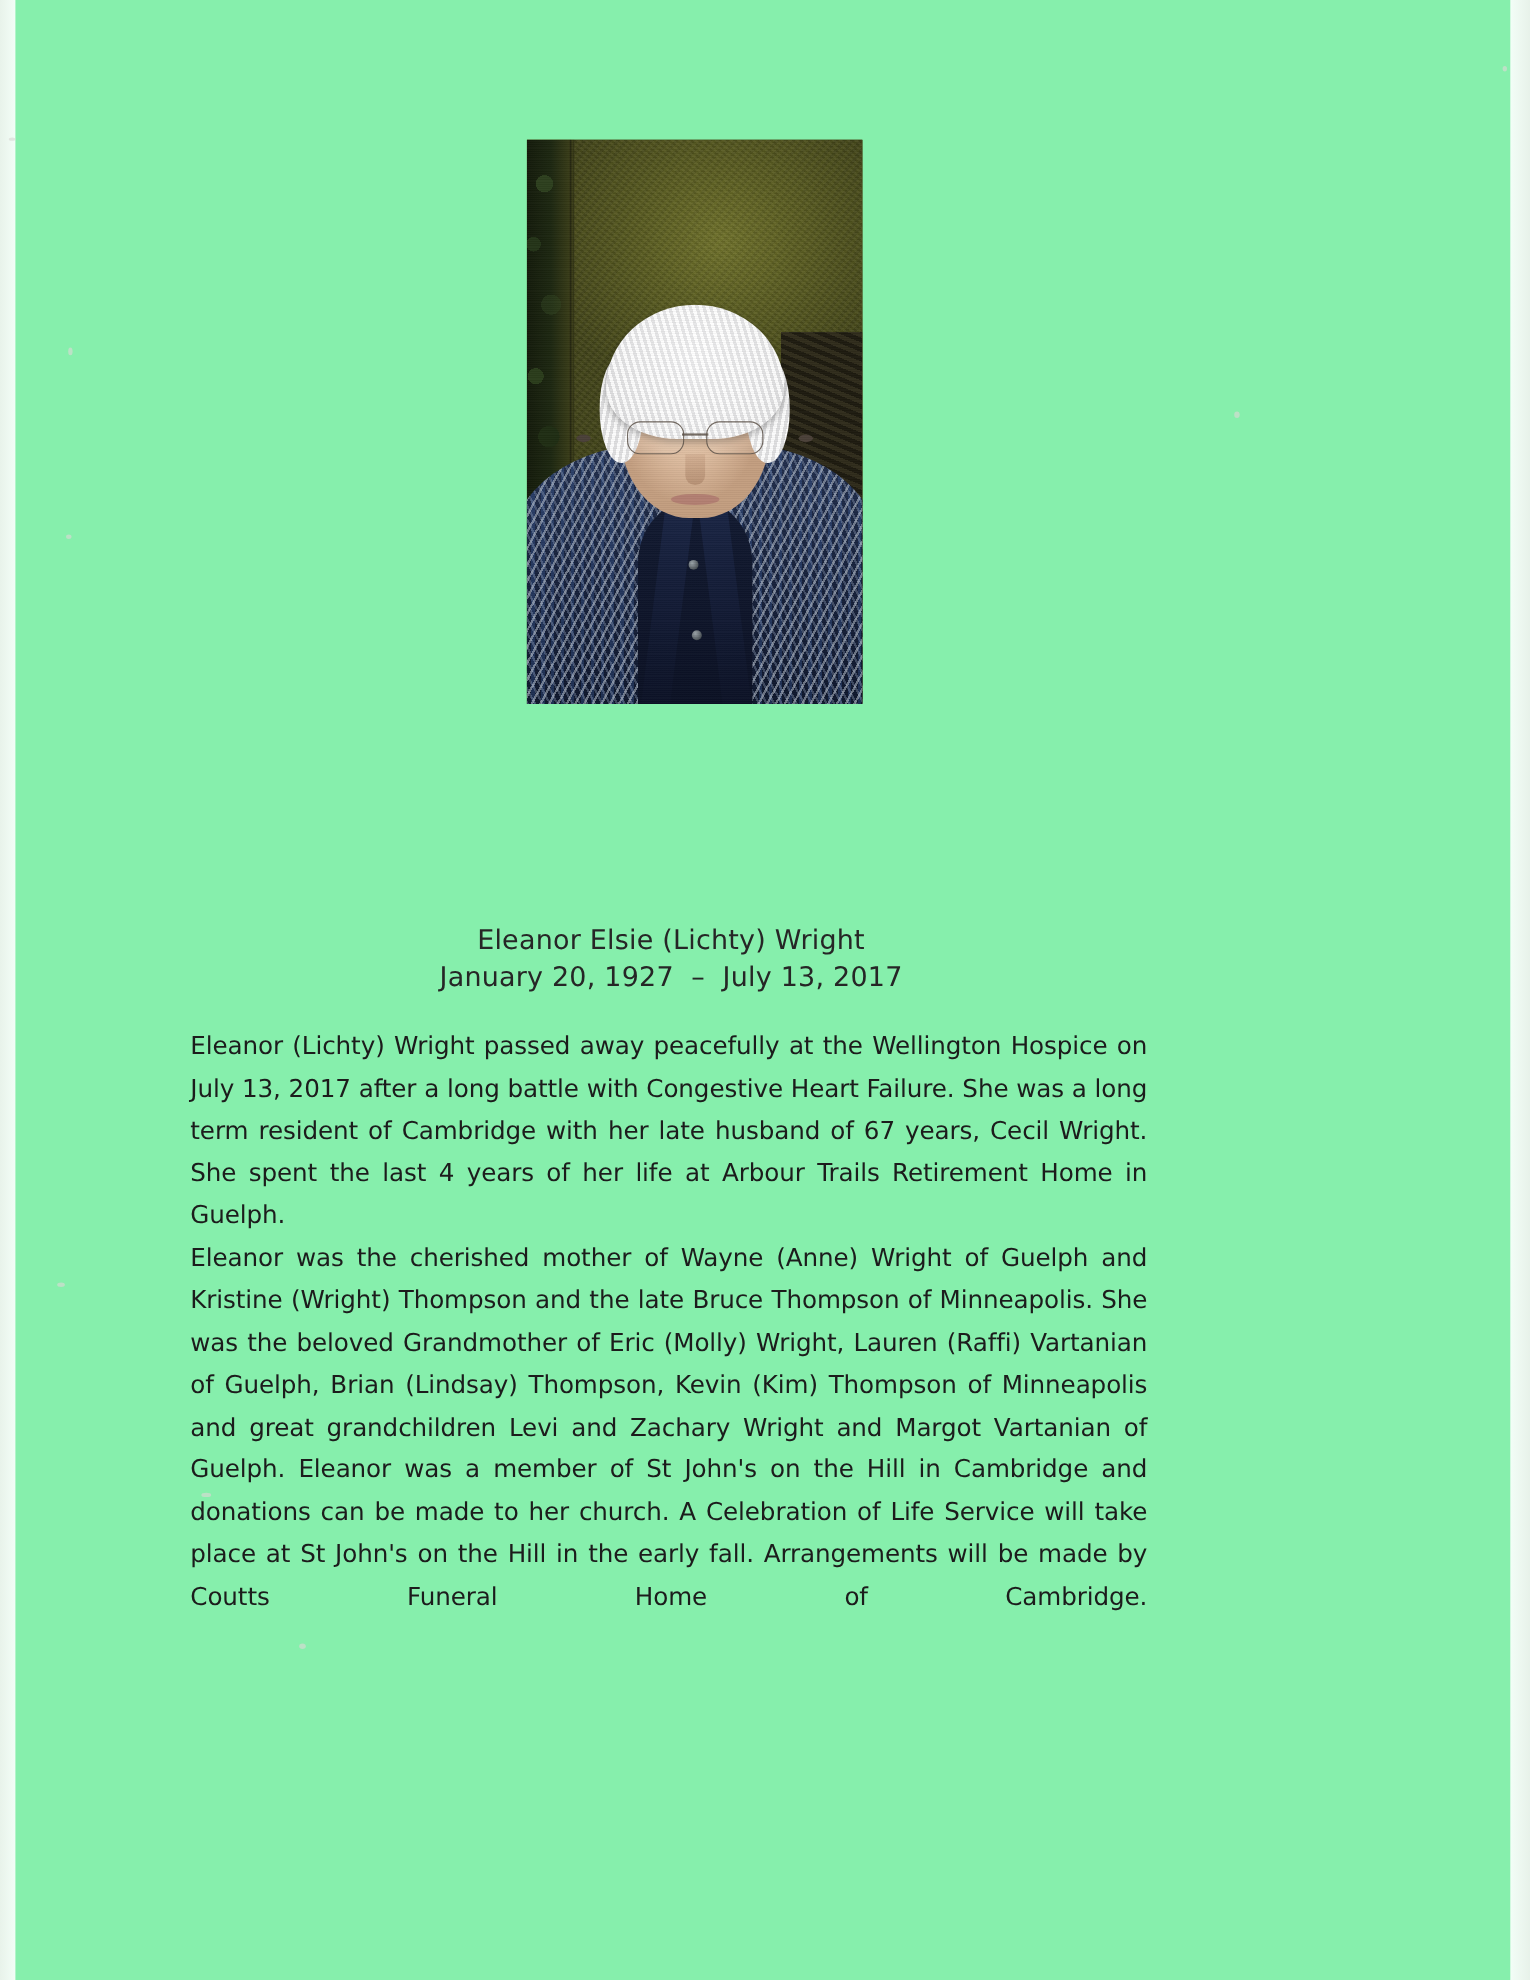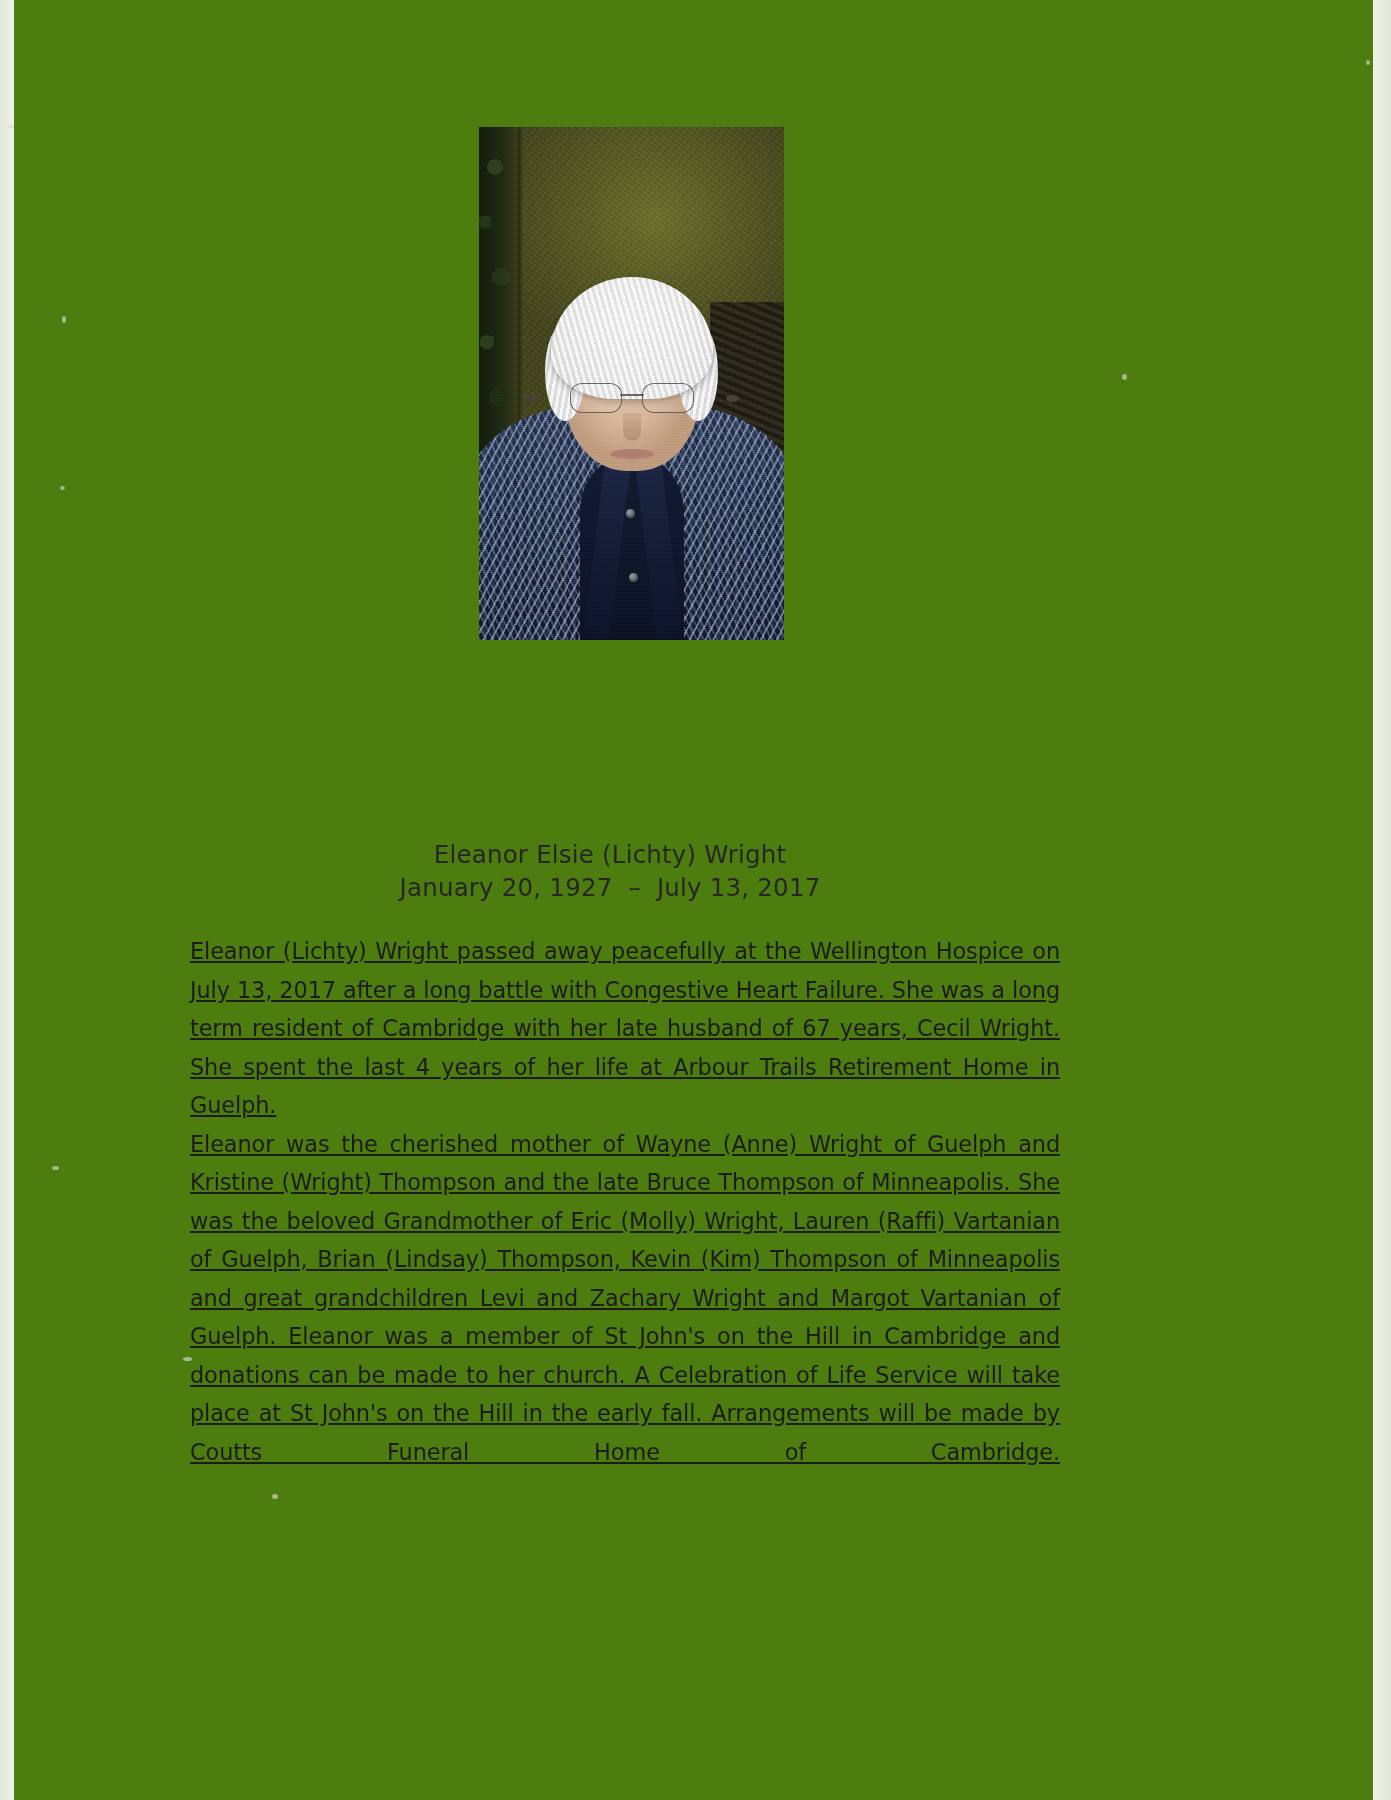--- a/index.html
+++ b/index.html
@@ -14,21 +14,21 @@
     position: relative;
     overflow: hidden;
     font-family: "DejaVu Sans", sans-serif;
     color: #1a1a1a;
   }
 
   
   .page {
     position: absolute;
     inset: 0;
-    background: #4d7c0f;
+    background: #86efac;
   }
   
   .scan-edge-left {
     position: absolute;
     left: 0; top: 0;
     width: 14px; height: 100%;
     background: linear-gradient(to right, #f3f3f1, #ffffff);
     opacity: .9;
   }
   .scan-edge-right {
@@ -256,29 +256,28 @@
     font-family: "DejaVu Sans", sans-serif;
     font-size: 24.5px;
     line-height: 33px;
     letter-spacing: .2px;
     color: #262626;
   }
   .heading .line { display: block; white-space: pre; }
 
   .obituary {
     position: absolute;
-    left: 190px;
+    left: 173px;
     top: 932px;
     width: 870px;
     font-family: "DejaVu Sans", sans-serif;
     font-size: 22.4px;
     line-height: 38.5px;
     color: #1c1c1c;
     letter-spacing: -.1px;
-    text-decoration: underline;
   }
   .obituary p {
     margin: 0;
     text-align: justify;
     text-justify: inter-word;
   }
   .obituary p.last-loose { text-align: justify; }
   .obituary p.last-loose::after {
     content: "";
     display: inline-block;

